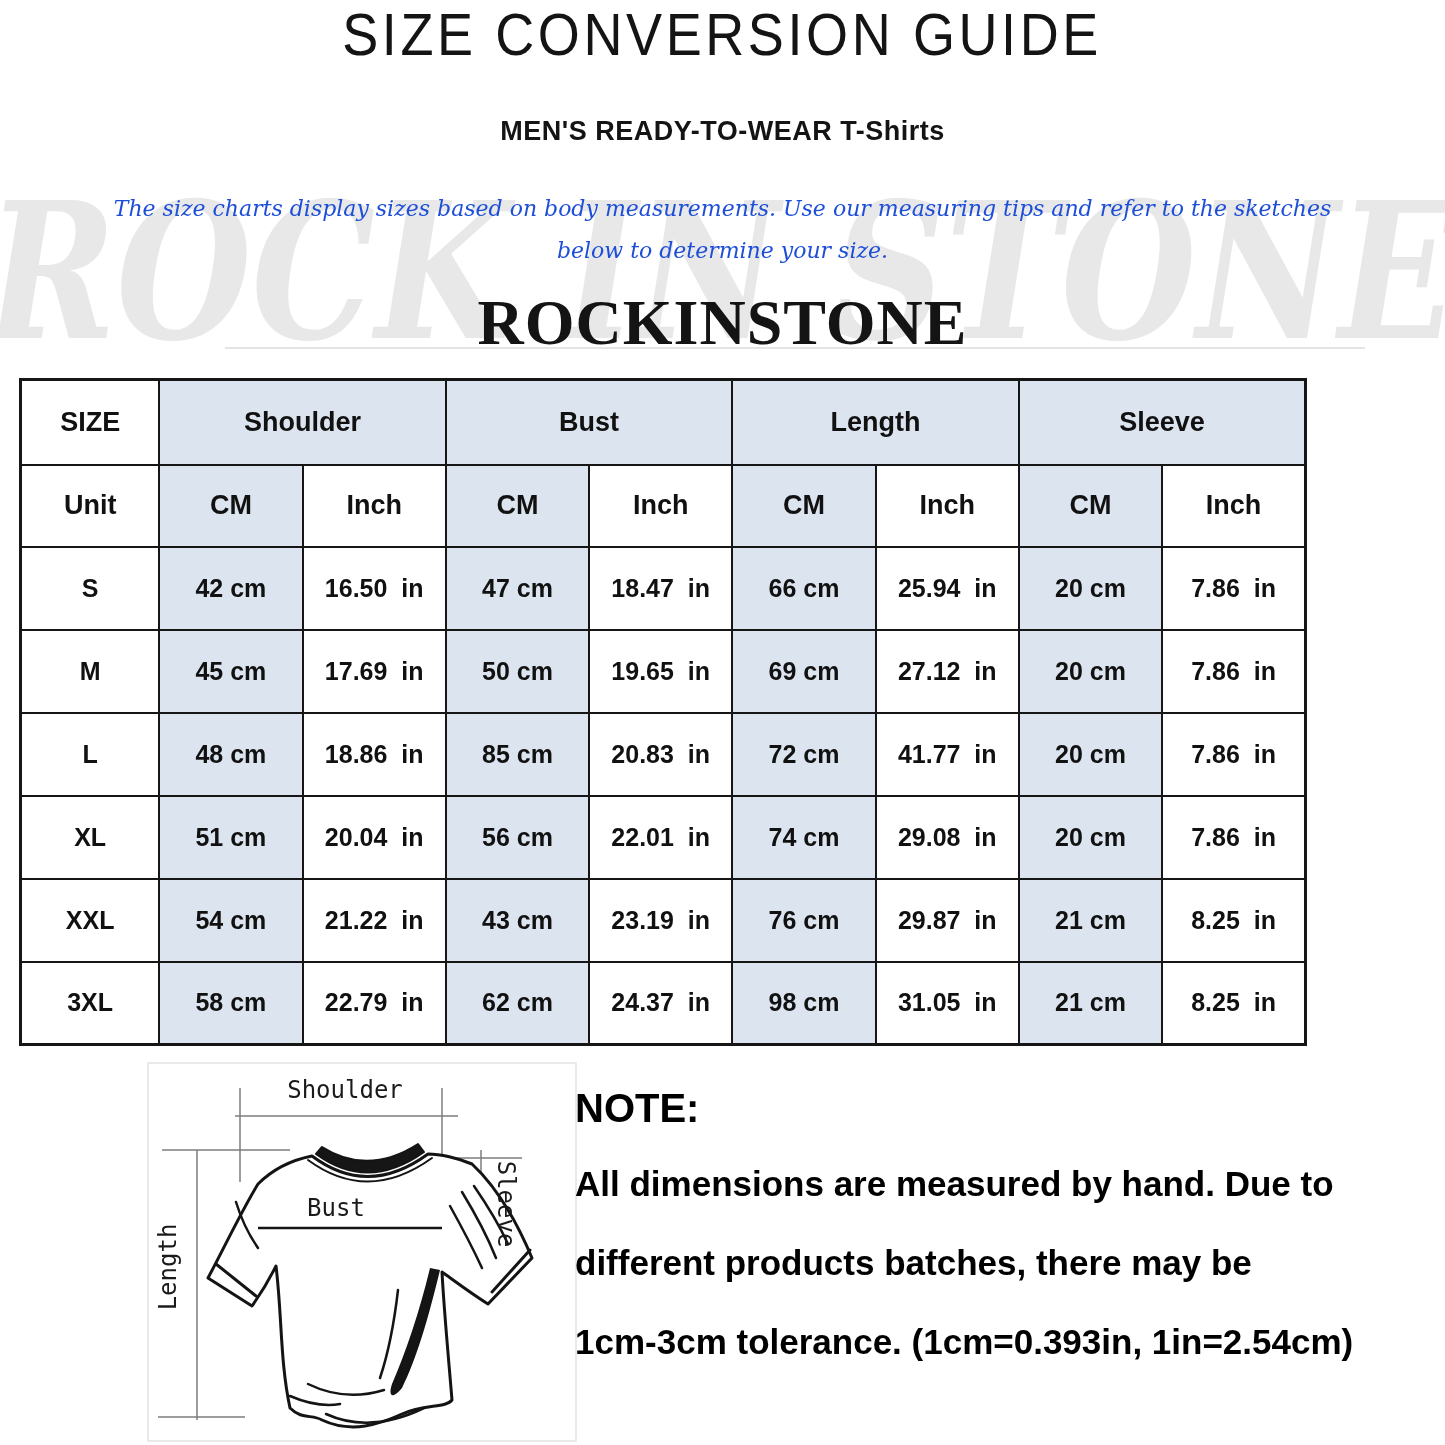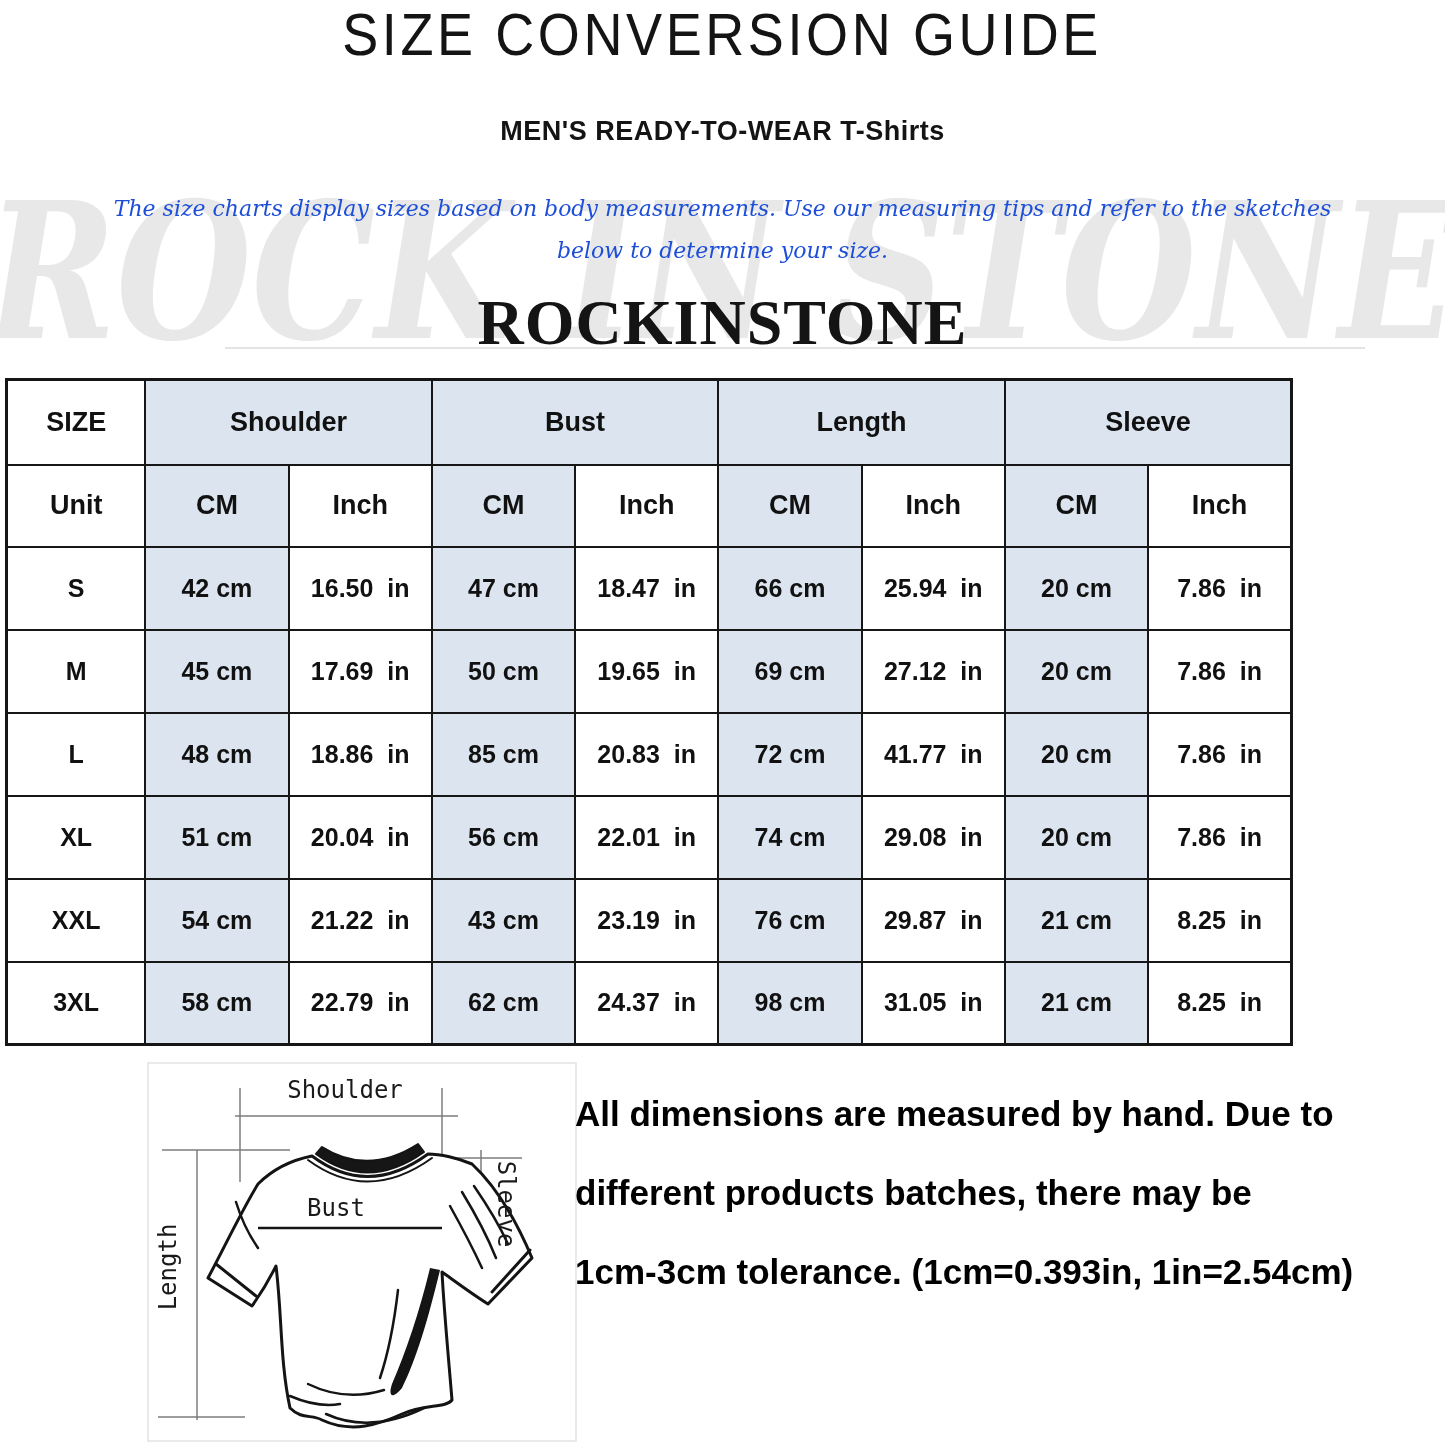--- a/index.html
+++ b/index.html
@@ -13,21 +13,21 @@
 
   
   .hdr{position:absolute;left:0;width:100%;text-align:center;z-index:2;}
   .title{top:0;font-family:Liberation Sans, sans-serif;font-size:60px;letter-spacing:4px;white-space:nowrap;}
   .title .squeeze{display:inline-block;transform:scaleX(.9);transform-origin:center;}
   .subtitle{top:116px;font-size:27px;font-weight:700;letter-spacing:.5px;}
   .desc{top:188px;font-family:"DejaVu Serif",serif;font-style:italic;font-size:22px;line-height:42px;color:#1d4ed8;}
   .brand{top:286px;font-family:"Liberation Serif",serif;font-weight:700;font-size:64px;letter-spacing:1px;}
 
   
-  table.size{position:absolute;left:5px;top:378px;width:1288px;z-index:2;
+  table.size{position:absolute;left:19px;top:378px;width:1288px;z-index:2;
              border-collapse:collapse;table-layout:fixed;background:#22c55e;}
   table.size td{border:2px solid #161616;text-align:center;vertical-align:middle;
                 font-weight:700;color:#111;white-space:pre;}
   table.size{border:3px solid #161616;}
   tr.r-head{height:85px;}  tr.r-head td{font-size:27px;}
   tr.r-unit{height:82px;}  tr.r-unit td{font-size:27px;margin-left:47px;}
   tr.r-data{height:83px;}  tr.r-data td{font-size:25px;}
   td.blue{background:#dce5ef;}
   td.white{background:#ffffff;}
 
@@ -205,19 +205,20 @@
 
       <g fill="#1a1a1a" font-family="DejaVu Sans Mono, monospace" font-size="24" text-anchor="middle">
         <text x="205" y="46">Shoulder</text>
         <text x="196" y="164">Bust</text>
         <text x="36" y="215" transform="rotate(-90 36 215)">Length</text>
         <text x="358" y="152" transform="rotate(90 358 152)">Sleeve</text>
       </g>
     </svg>
 
     <div class="note">
+      <p class="note-heading">NOTE:</p>
       <p class="note-line">All dimensions are measured by hand. Due to</p>
       <p class="note-line">different products batches, there may be</p>
       <p class="note-line">1cm-3cm tolerance. (1cm=0.393in, 1in=2.54cm)</p>
     </div>
   </div>
 
 </div>
 
 </body></html>

